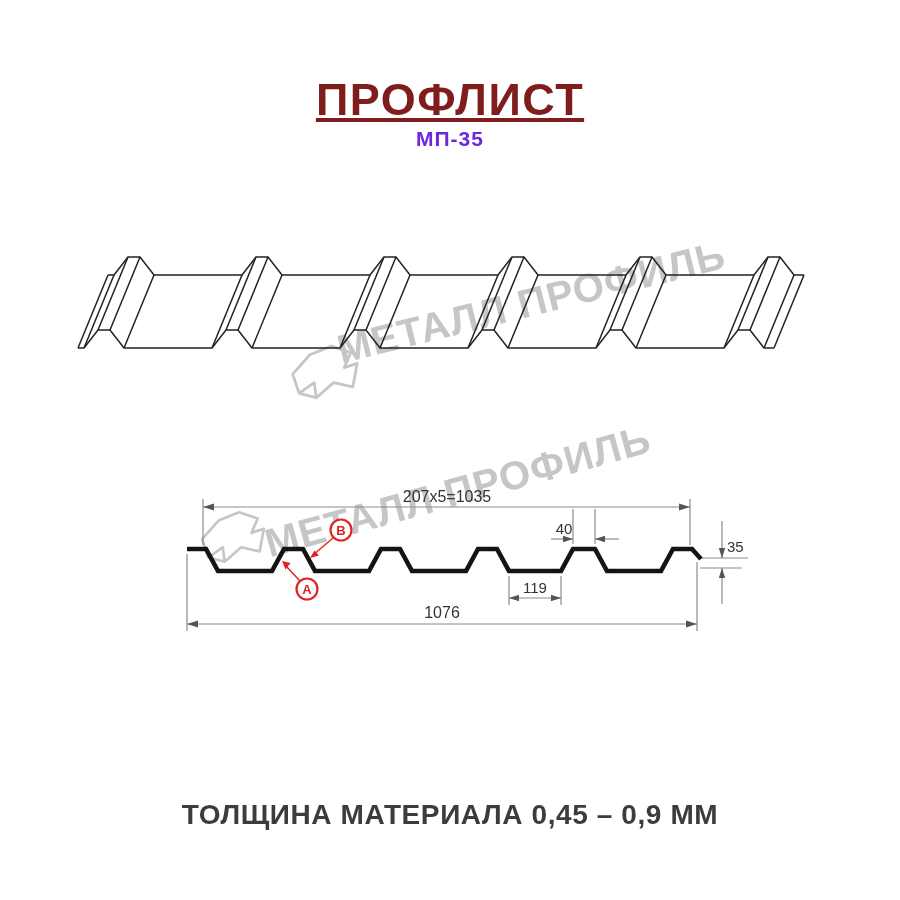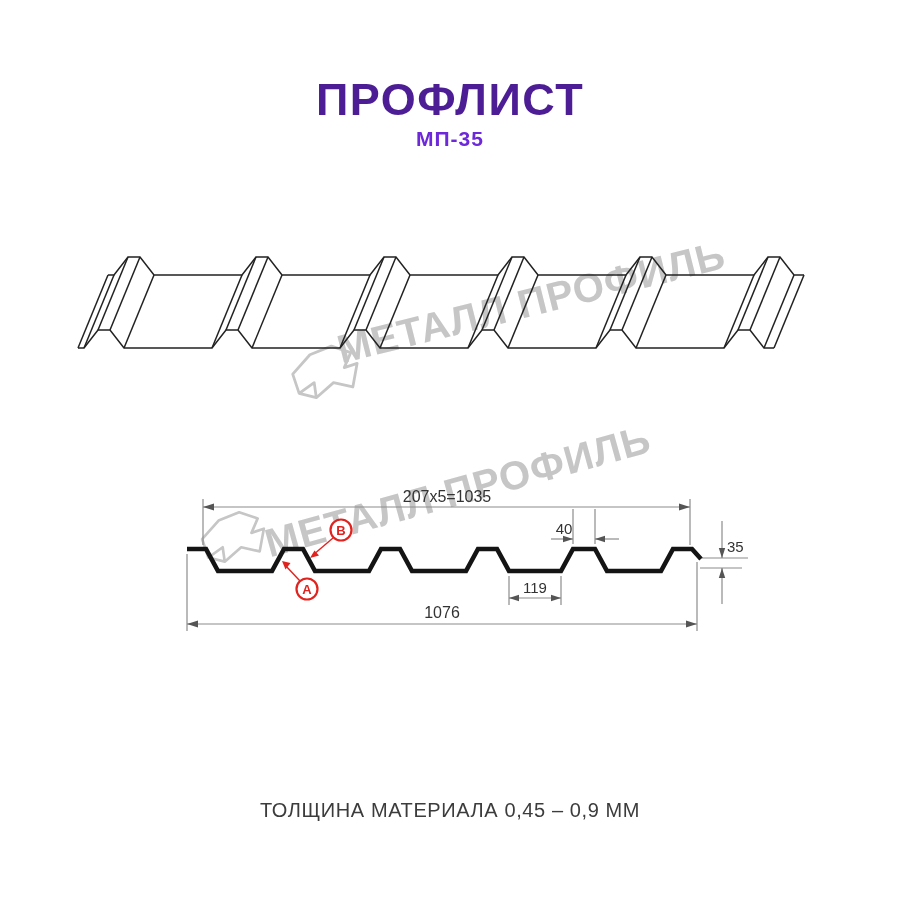--- a/index.html
+++ b/index.html
@@ -2,29 +2,29 @@
 <html><head>
 <meta charset="utf-8">
 <style>
   html,body{margin:0;padding:0;}
   body{
     width:900px;height:900px;position:relative;background:#ffffff;
     font-family:"Liberation Sans", sans-serif;overflow:hidden;
   }
   .title{
     position:absolute;top:74px;left:0;right:0;text-align:center;
-    font-size:45px;font-weight:700;letter-spacing:1.5px;color:#4c1d95;
+    font-size:45px;font-weight:700;letter-spacing:1.5px;color:#7f1d1d;text-decoration:underline;
   }
   .subtitle{
     position:absolute;top:127px;left:0;right:0;text-align:center;
     font-size:21px;font-weight:600;letter-spacing:1px;color:#6d28d9;
   }
   .caption{
     position:absolute;top:799px;left:0;right:0;text-align:center;
-    font-size:20px;font-weight:400;letter-spacing:0.6px;color:#3c3c3c;
+    font-size:28px;font-weight:700;letter-spacing:0.6px;color:#3c3c3c;
   }
   .wm-text{
     position:absolute;white-space:nowrap;color:#c6c6c6;
     font-size:40px;line-height:40px;font-weight:700;letter-spacing:1px;
     transform-origin:0 50%;z-index:1;
   }
   .wm-text.top{left:338px;top:330px;transform:rotate(-14deg);}
   .wm-text.bottom{left:266px;top:524px;transform:rotate(-15.5deg);}
   .wm-logo{position:absolute;z-index:1;}
   .wm-logo.top{left:288px;top:344px;}

